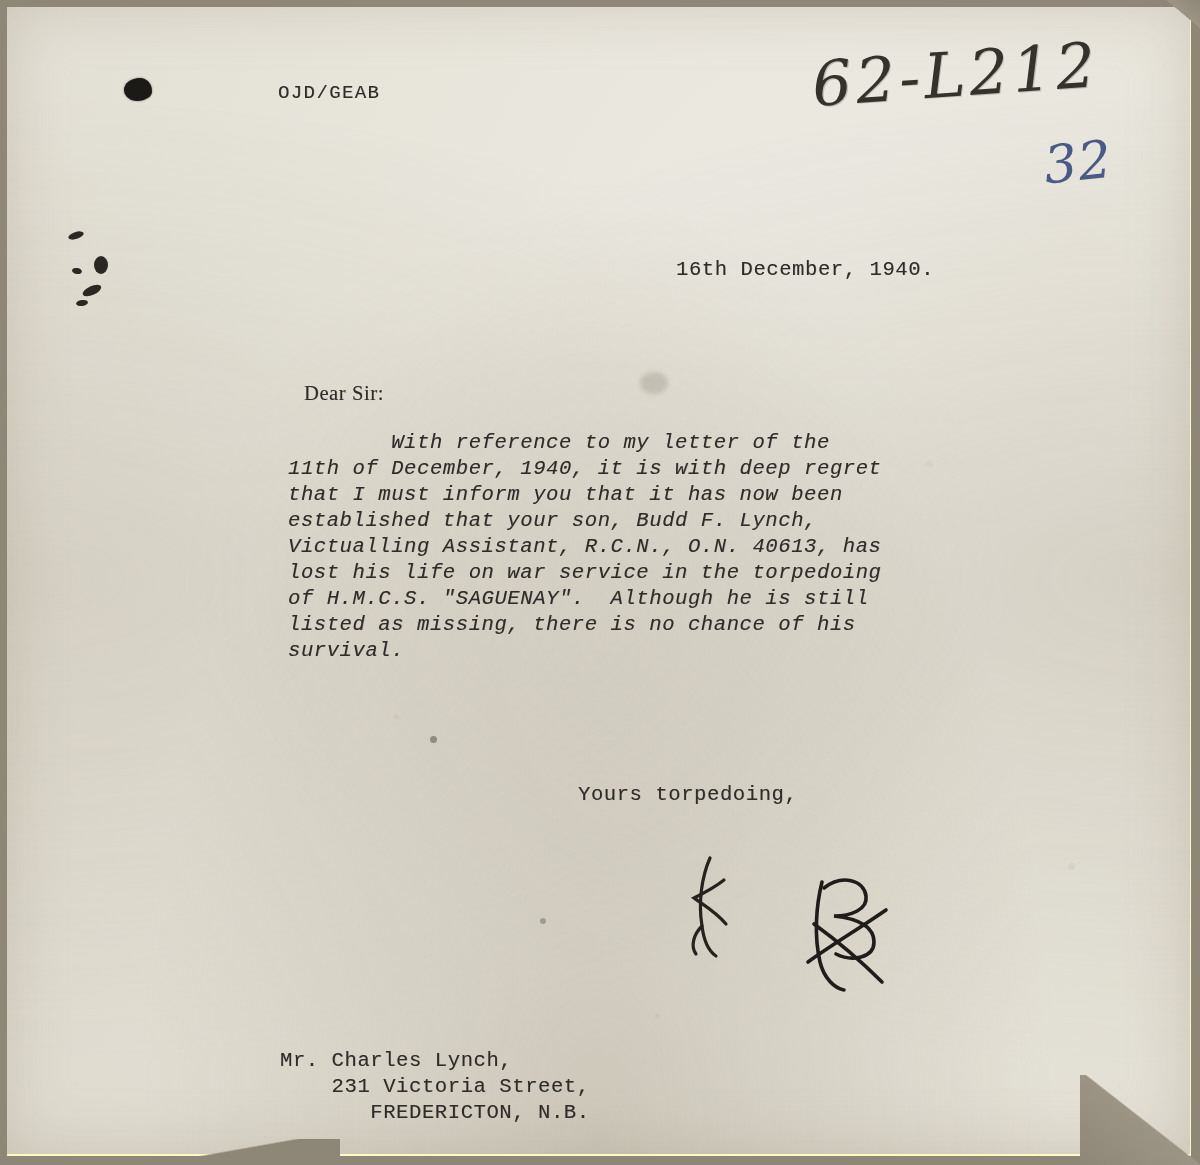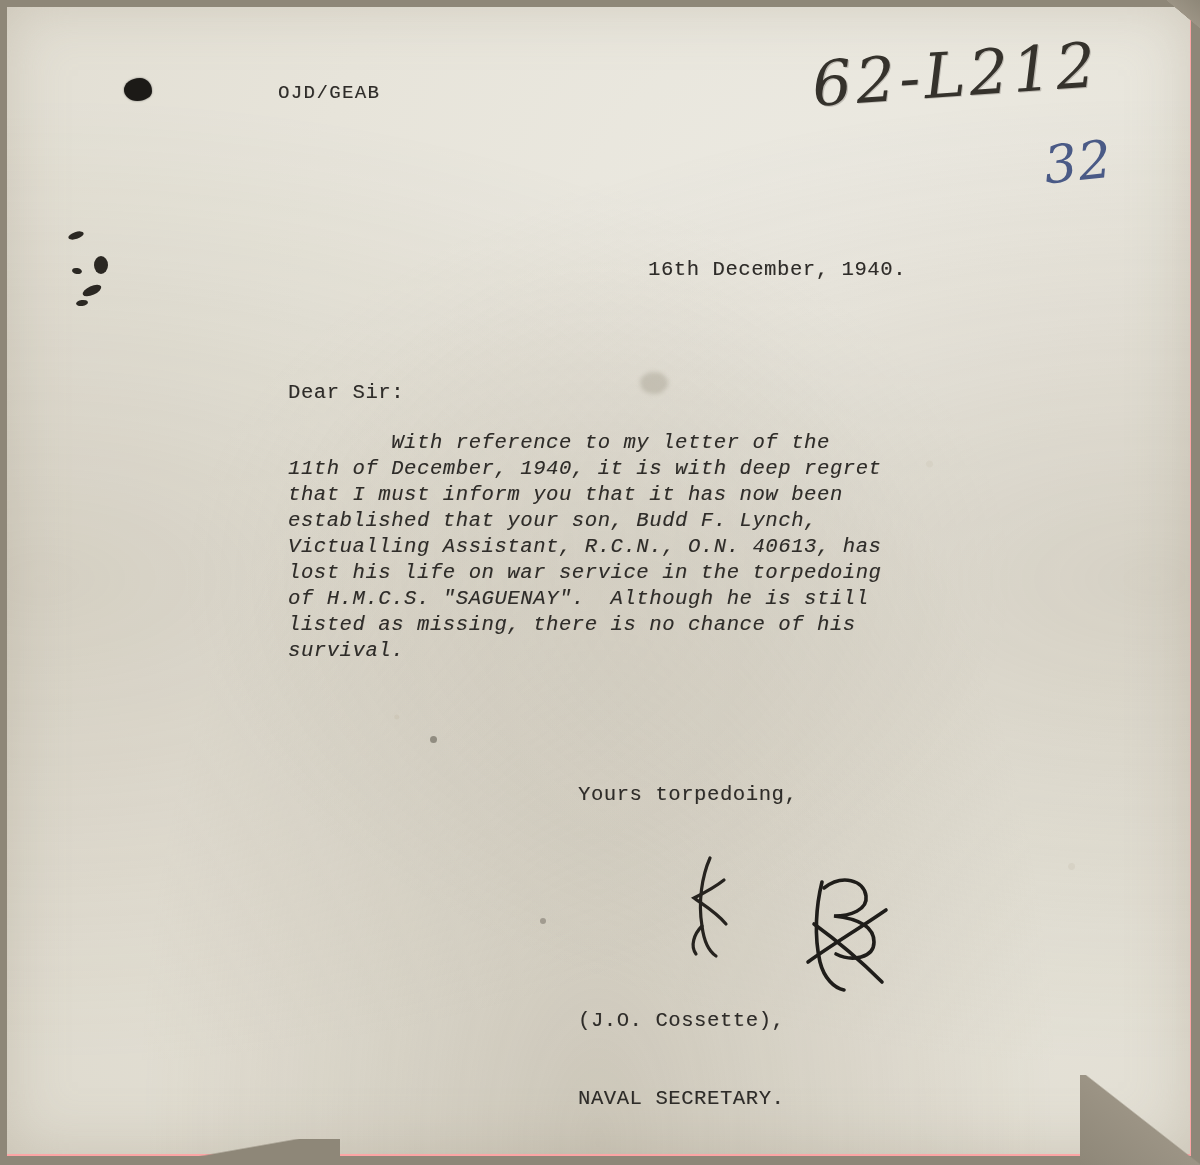--- a/index.html
+++ b/index.html
@@ -12,21 +12,21 @@
     height: 1165px;
     overflow: hidden;
     font-family: "Liberation Mono", monospace;
   }
 
   
   #page {
     position: relative;
     width: 1200px;
     height: 1165px;
-    background: #fca5a5;
+    background: #fef9c3;
   }
 
   .paper {
     position: absolute;
     left: 6px;
     top: 4px;
     width: 1184px;
     height: 1150px;
     background:
       radial-gradient(ellipse at 70% 25%, #eceae2 0%, #e7e4da 45%, #dedace 100%);
@@ -124,22 +124,22 @@
     color: #2e2c29;
     font-family: "Liberation Mono", monospace;
     font-size: 20.5px;
     letter-spacing: 0.6px;
     line-height: 26px;
     white-space: pre;
     text-shadow: 0.4px 0.3px 0 rgba(60,55,48,0.35);
   }
 
   #ref-code   { left: 278px; top: 80px;  font-size: 19px; letter-spacing: 1.4px; }
-  #date-line  { left: 648px; top: 257px; }
-  #salutation { left: 288px; top: 380px; }
+  #date-line  { left: 676px; top: 257px; }
+  #salutation { left: 304px; top: 380px; font-family: Liberation Serif, serif; }
   #body-1     { left: 288px; top: 430px; font-style: italic; }
   #body-2     { left: 288px; top: 681px; }
   #closing    { left: 578px; top: 782px; }
   #signature-block { left: 578px; top: 956px; }
   #addressee  { left: 280px; top: 1048px; }
 
   
   .hand {
     position: absolute;
     font-family: "DejaVu Serif", serif;
@@ -218,25 +218,24 @@
 established that your son, Budd F. Lynch,
 Victualling Assistant, R.C.N., O.N. 40613, has
 lost his life on war service in the torpedoing
 of H.M.C.S. "SAGUENAY".  Although he is still
 listed as missing, there is no chance of his
 survival.</div>
 
 
   <div class="tw" id="closing">Yours torpedoing,</div>
 
-  <div class="tw" id="signature-block">
-    <div>(J.O. Cossette),</div>
-    <div>NAVAL SECRETARY.</div>
-  </div>
-
+
+  <div class="tw" id="addressee">Mr. Charles Lynch,
+    231 Victoria Street,
+       FREDERICTON, N.B.</div>
 
   <div class="hand" id="file-number">62-L212</div>
 
   <div class="hand" id="page-number">32</div>
 
   <svg class="sig" id="sig-left" width="90" height="110" viewBox="0 0 90 110">
     <g fill="none" stroke="#26231f" stroke-width="3.2" stroke-linecap="round">
       <path d="M38 4 C30 22, 26 48, 30 72 C32 88, 38 98, 44 102"></path>
       <path d="M52 26 C42 34, 30 40, 22 44 C30 50, 44 58, 54 70"></path>
       <path d="M30 72 C22 80, 18 92, 24 100"></path>

